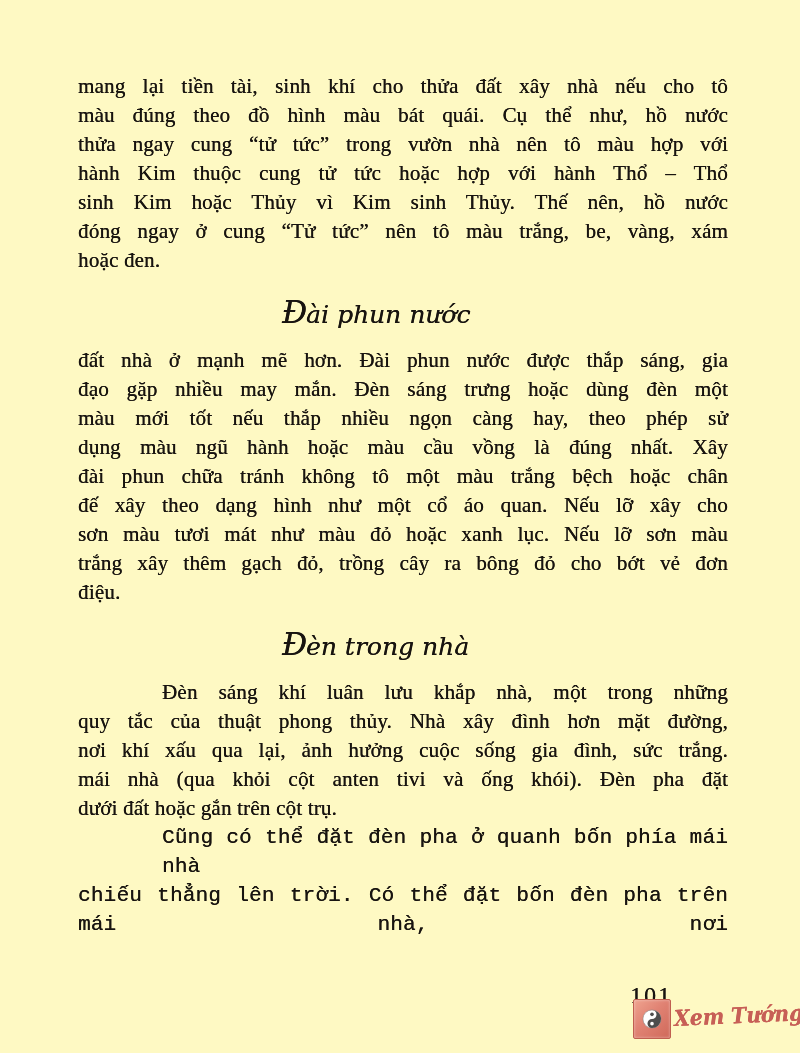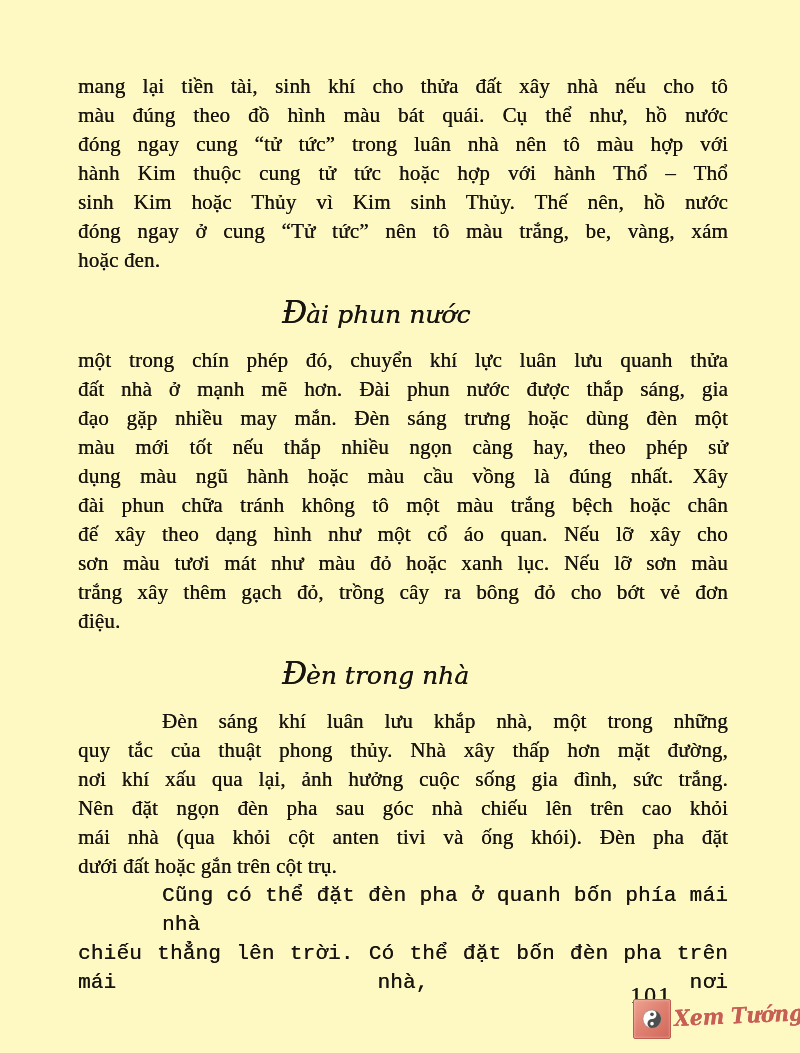--- a/index.html
+++ b/index.html
@@ -81,45 +81,43 @@
 </style>
 </head>
 <body>
 
 <div class="page">
 
   <div class="flow" id="text-flow">
       <div class="para">
         <div class="line">mang lại tiền tài, sinh khí cho thửa đất xây nhà nếu cho tô</div>
         <div class="line">màu đúng theo đồ hình màu bát quái. Cụ thể như, hồ nước</div>
-        <div class="line">đóng ngay cung “tử tức” trong luân nhà nên tô màu hợp với</div>
+        <div class="line">thửa ngay cung “tử tức” trong vườn nhà nên tô màu hợp với</div>
         <div class="line">hành Kim thuộc cung tử tức hoặc hợp với hành Thổ – Thổ</div>
         <div class="line">sinh Kim hoặc Thủy vì Kim sinh Thủy. Thế nên, hồ nước</div>
         <div class="line">đóng ngay ở cung “Tử tức” nên tô màu trắng, be, vàng, xám</div>
         <div class="line last">hoặc đen.</div>
       </div>
       <div class="heading"><span class="initial">Đ</span><span>ài phun nước</span></div>
       <div class="para">
-        <div class="line">một trong chín phép đó, chuyển khí lực luân lưu quanh thửa</div>
         <div class="line">đất nhà ở mạnh mẽ hơn. Đài phun nước được thắp sáng, gia</div>
         <div class="line">đạo gặp nhiều may mắn. Đèn sáng trưng hoặc dùng đèn một</div>
         <div class="line">màu mới tốt nếu thắp nhiều ngọn càng hay, theo phép sử</div>
         <div class="line">dụng màu ngũ hành hoặc màu cầu vồng là đúng nhất. Xây</div>
         <div class="line">đài phun chữa tránh không tô một màu trắng bệch hoặc chân</div>
         <div class="line">đế xây theo dạng hình như một cổ áo quan. Nếu lỡ xây cho</div>
         <div class="line">sơn màu tươi mát như màu đỏ hoặc xanh lục. Nếu lỡ sơn màu</div>
         <div class="line">trắng xây thêm gạch đỏ, trồng cây ra bông đỏ cho bớt vẻ đơn</div>
         <div class="line last">điệu.</div>
       </div>
       <div class="heading"><span class="initial">Đ</span><span>èn trong nhà</span></div>
       <div class="para">
         <div class="line indent">Đèn sáng khí luân lưu khắp nhà, một trong những</div>
-        <div class="line">quy tắc của thuật phong thủy. Nhà xây thấp hơn mặt đường,</div>
+        <div class="line">quy tắc của thuật phong thủy. Nhà xây đình hơn mặt đường,</div>
         <div class="line">nơi khí xấu qua lại, ảnh hưởng cuộc sống gia đình, sức trắng.</div>
-        <div class="line">Nên đặt ngọn đèn pha sau góc nhà chiếu lên trên cao khỏi</div>
         <div class="line">mái nhà (qua khỏi cột anten tivi và ống khói). Đèn pha đặt</div>
         <div class="line last">dưới đất hoặc gắn trên cột trụ.</div>
       </div>
       <div class="para">
         <div class="line indent">Cũng có thể đặt đèn pha ở quanh bốn phía mái nhà</div>
         <div class="line">chiếu thẳng lên trời. Có thể đặt bốn đèn pha trên mái nhà, nơi</div>
       </div>
     </div>
 
   <div class="page-number">101</div>

